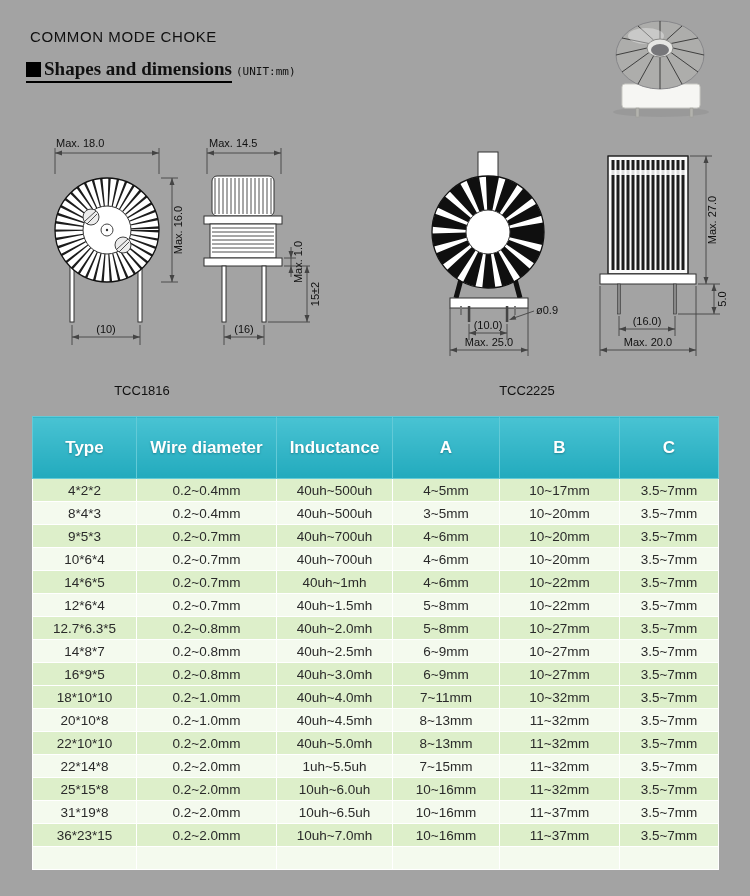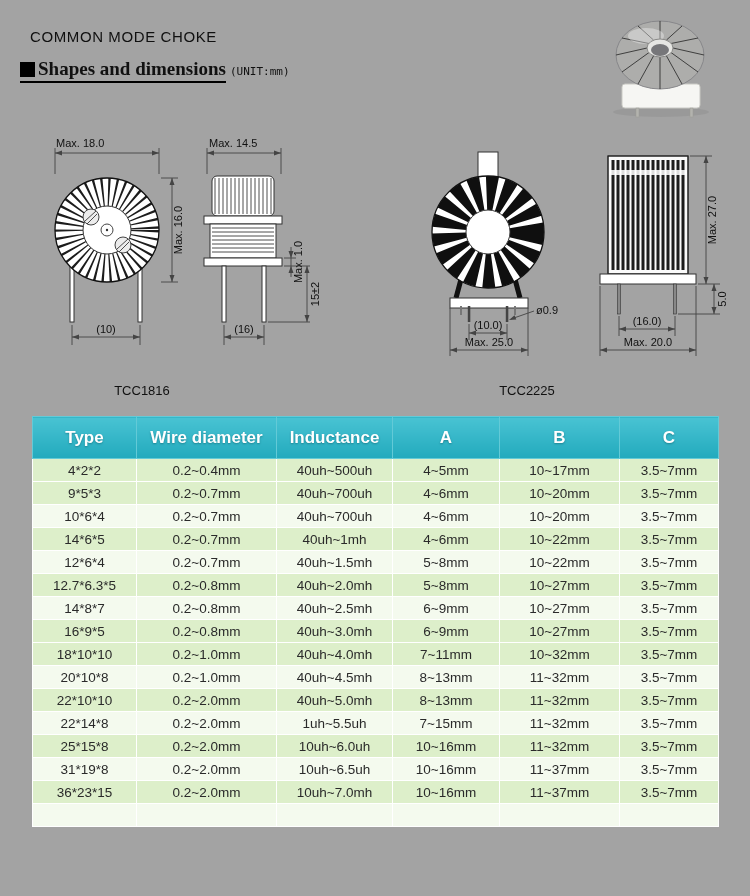--- a/index.html
+++ b/index.html
@@ -1,35 +1,35 @@
 <!DOCTYPE html>
 <html><head>
 <meta charset="utf-8">
 <style>
   html,body{margin:0;padding:0;background:#fff;}
   .page{position:relative;width:750px;height:896px;background:#a3a3a3;overflow:hidden;
         font-family:"Liberation Sans",sans-serif;color:#111;}
   .title{position:absolute;left:30px;top:28px;font-size:15px;letter-spacing:.6px;color:#101010;}
-  .section-heading{position:absolute;left:20px;top:58px;white-space:nowrap;}
+  .section-heading{position:absolute;left:26px;top:58px;white-space:nowrap;}
   .underlined{display:inline-block;border-bottom:2px solid #000;padding-bottom:1px;}
   .sq{display:inline-block;width:15px;height:15px;background:#000;vertical-align:-2px;margin-right:3px;}
   .heading-text{font-family:"Liberation Serif",serif;font-weight:700;font-size:19px;}
   .unit-note{font-family:"DejaVu Sans Mono",monospace;font-size:11px;margin-left:4px;}
   .drawings{position:absolute;left:0;top:0;}
   .thick{stroke:#111;stroke-width:1.3;fill:none;}
   .dim{stroke:#444;stroke-width:.9;fill:none;}
   .arr{fill:#444;stroke:none;}
   .dimtxt{font:11px "Liberation Sans",sans-serif;fill:#111;}
   .partlbl{font:13px "Liberation Sans",sans-serif;fill:#111;}
   .hatch{stroke:#222;stroke-width:.8;fill:none;}
   .spec-table{position:absolute;left:32px;top:416px;width:686px;border-collapse:collapse;
               table-layout:fixed;font-family:"Liberation Sans",sans-serif;}
   .spec-table th{height:37px;background:linear-gradient(#49c3d3,#22aabd);color:#fff;
       font-size:17px;font-weight:700;border:1px solid #63cad7;
-      text-shadow:0 1px 2px rgba(0,60,70,.4);padding:2px;margin-left:38px;}
+      text-shadow:0 1px 2px rgba(0,60,70,.4);padding:12px;margin-left:38px;}
   .spec-table td{height:22px;font-size:13.5px;color:#2a2a2a;text-align:center;
       border:1px solid #fff;padding:0;overflow:hidden;white-space:nowrap;}
   .spec-table tr.odd td{background:#ddefca;}
   .spec-table tr.even td{background:#f4faee;}
 </style>
 </head>
 <body>
 
 <div class="page">
 
@@ -177,20 +177,28 @@
     </thead>
     <tbody>
         <tr class="odd">
           <td>4*2*2</td>
           <td>0.2~0.4mm</td>
           <td>40uh~500uh</td>
           <td>4~5mm</td>
           <td>10~17mm</td>
           <td>3.5~7mm</td>
         </tr>
+        <tr class="even">
+          <td>8*4*3</td>
+          <td>0.2~0.4mm</td>
+          <td>40uh~500uh</td>
+          <td>3~5mm</td>
+          <td>10~20mm</td>
+          <td>3.5~7mm</td>
+        </tr>
         <tr class="odd">
           <td>9*5*3</td>
           <td>0.2~0.7mm</td>
           <td>40uh~700uh</td>
           <td>4~6mm</td>
           <td>10~20mm</td>
           <td>3.5~7mm</td>
         </tr>
         <tr class="even">
           <td>10*6*4</td>

